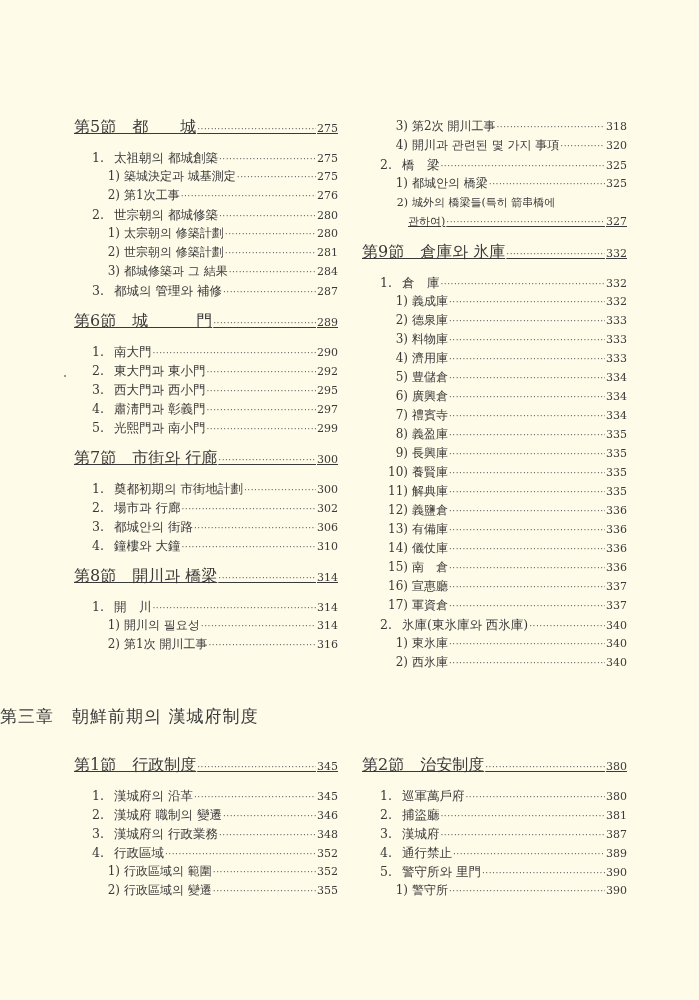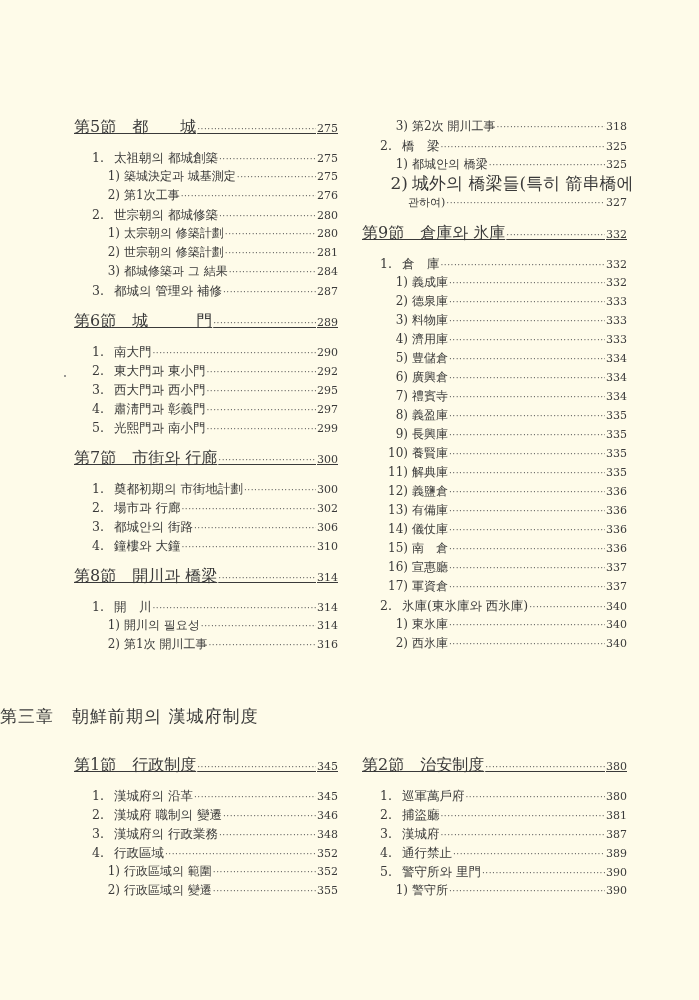--- a/index.html
+++ b/index.html
@@ -24,22 +24,22 @@
     font-size: 9px; letter-spacing: 0.5px; color: #555;
   }
   .row .dots::after { content: "··············································································································"; }
   .row .page { flex: 0 0 auto; font-size: 11px; }
 
   .sec { font-size: 16px; height: 30px; line-height: 30px; margin-bottom: 4px; text-decoration: underline; }
   .sec .page { font-size: 11px; }
   .l1 { font-size: 12.5px; height: 19px; line-height: 19px; padding-left: 18px; }
   .l2 { font-size: 11px; height: 19px; line-height: 19px; padding-left: 26px; }
   .l2 .label { font-size: 12px; }
-  .cont { font-size: 11px; height: 19px; line-height: 19px; padding-left: 46px; }
-  .nodots { font-size: 17px; height: 19px; line-height: 19px; padding-left: 26px; white-space: nowrap; }
+  .cont { font-size: 11px; height: 19px; line-height: 19px; padding-left: 46px; text-decoration: underline; }
+  .nodots { font-size: 11px; height: 19px; line-height: 19px; padding-left: 26px; white-space: nowrap; }
   .gap { height: 6px; }
   .num { display: inline-block; min-width: 18px; }
   .l2 .num { min-width: 20px; text-align: right; margin-right: 4px; }
   .l1 .num { min-width: 22px; }
 
   #chapter {
     position: absolute; left: 0; width: 699px; top: 705px;
     text-align: left; font-size: 17px; letter-spacing: 1px;
   }
   #stray-dot { position: absolute; left: 64px; top: 375px; width: 2px; height: 2px; background: #777; border-radius: 1px; }
@@ -175,20 +175,25 @@
       <span class="dots"></span>
       <span class="page">316</span>
     </div>
   </div>
 <div id="col-right" class="col">
     <div class="row l2">
       <span class="label"><span class="num">3)</span><span>第2次 開川工事</span></span>
       <span class="dots"></span>
       <span class="page">318</span>
     </div>
+    <div class="row l2">
+      <span class="label"><span class="num">4)</span><span>開川과 관련된 몇 가지 事項</span></span>
+      <span class="dots"></span>
+      <span class="page">320</span>
+    </div>
     <div class="row l1">
       <span class="label"><span class="num">2.</span><span>橋　梁</span></span>
       <span class="dots"></span>
       <span class="page">325</span>
     </div>
     <div class="row l2">
       <span class="label"><span class="num">1)</span><span>都城안의 橋梁</span></span>
       <span class="dots"></span>
       <span class="page">325</span>
     </div>

